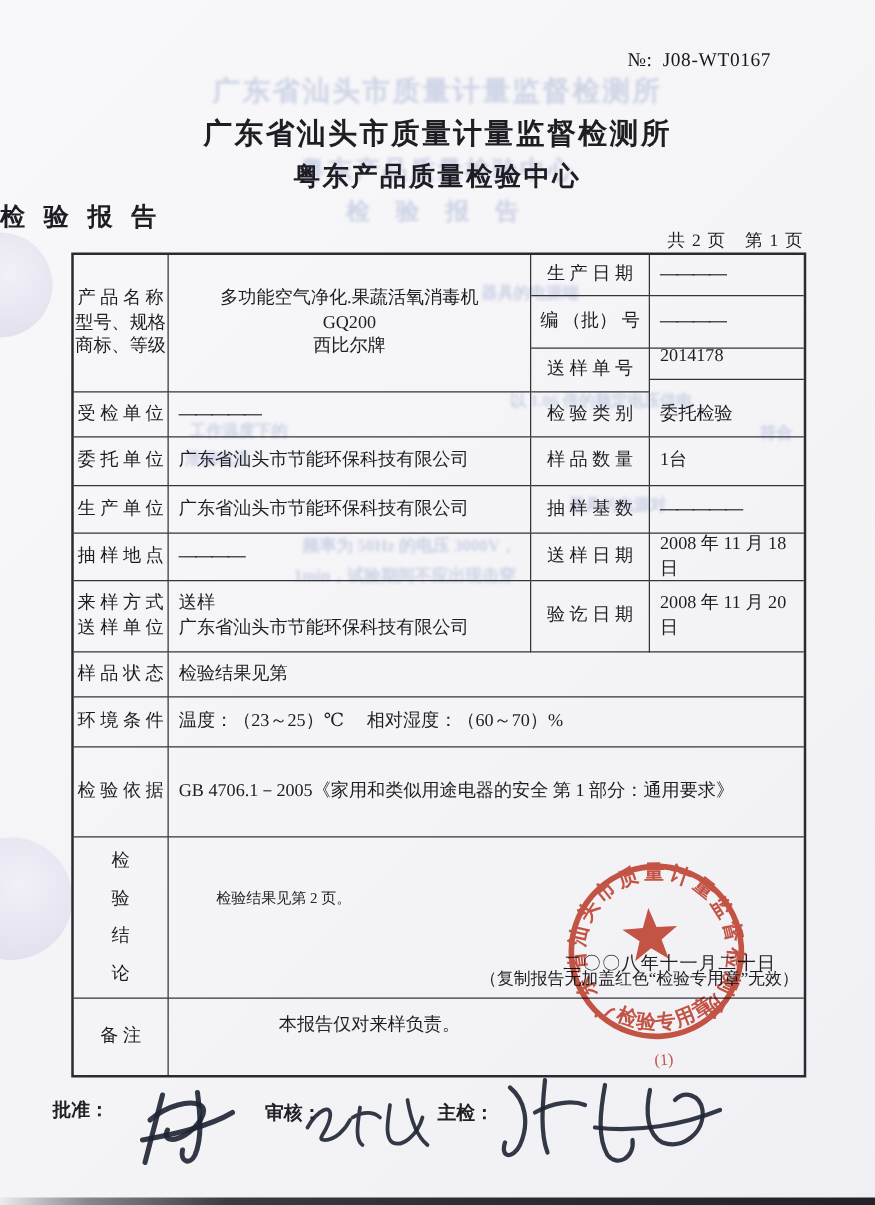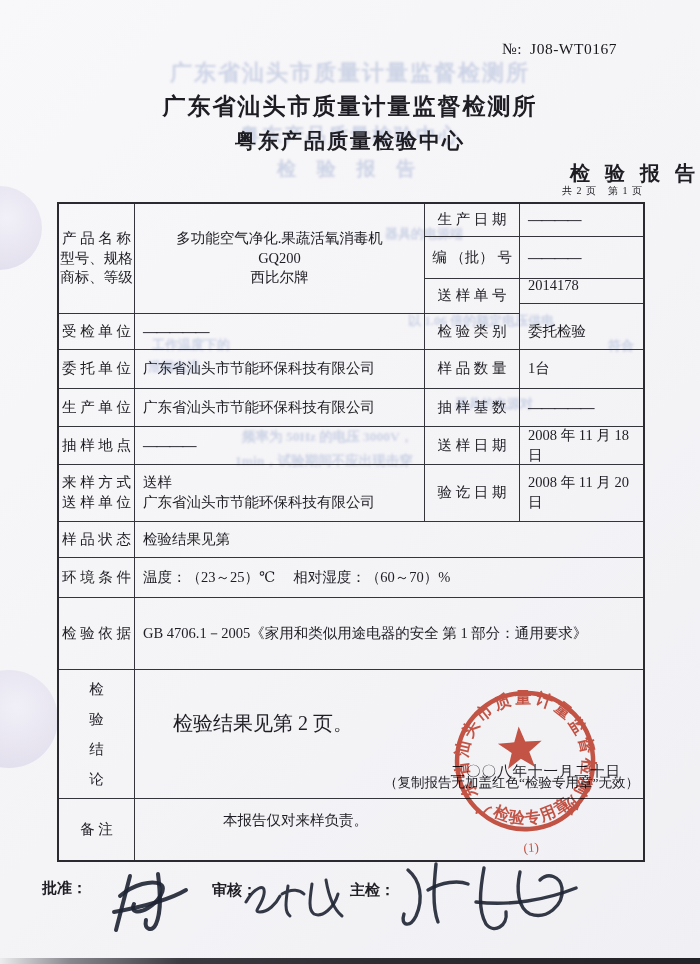--- a/index.html
+++ b/index.html
@@ -26,37 +26,37 @@
   .g6{top:428px;left:242px;font-size:13.5px;}
   .g7{top:452px;left:235px;font-size:13.5px;}
   .g8{top:225px;left:385px;font-size:13px;}
   .g9{top:337px;left:608px;font-size:13px;}
   .g10{top:395px;left:455px;font-size:13px;}
   
   .doc-no{position:absolute;top:40px;left:502px;font-size:15.5px;letter-spacing:.5px;color:#17171c;z-index:1;}
   .doc-no .val{margin-left:8px;}
   .t1{position:absolute;top:91px;left:0;width:100%;text-align:center;font-size:23px;font-weight:bold;letter-spacing:2px;z-index:1;}
   .t2{position:absolute;top:127px;left:0;width:100%;text-align:center;font-size:21px;font-weight:bold;letter-spacing:2px;z-index:1;}
-  .t3{position:absolute;top:160px;left:0;width:100%;text-align:right;font-size:20px;font-weight:bold;letter-spacing:5px;z-index:1;}
-  .pgn{position:absolute;top:184px;right:57px;font-size:10px;letter-spacing:1px;z-index:1;}
+  .t3{position:absolute;top:160px;left:0;width:100%;text-align:left;font-size:20px;font-weight:bold;letter-spacing:5px;z-index:1;}
+  .pgn{position:absolute;top:184px;right:57px;font-size:14px;letter-spacing:1px;z-index:1;}
   
   .tbl{position:absolute;left:57px;top:202px;width:588px;height:660px;border:2px solid #2a2a30;box-sizing:border-box;z-index:1;}
   .cell{position:absolute;box-sizing:border-box;border-right:1.2px solid #34343b;border-bottom:1.2px solid #34343b;
         display:flex;align-items:center;font-size:14.5px;line-height:1.35;color:#1d1d23;}
   .cell.lab{justify-content:center;text-align:center;}
   .cell.val{padding-left:8px;}
   .cell.nr{border-right:none;}
   .cell.nb{border-bottom:none;}
   .pre{white-space:pre-line;}
   .ctr{justify-content:center;text-align:center;padding-left:0;}
   .dash{letter-spacing:-1.5px;font-weight:bold;color:#33343b;}
   .vstack{width:17px;line-height:30px;text-align:center;word-break:break-all;white-space:normal;}
   
   .concl{position:relative;}
-  .concl-text{position:absolute;left:38px;top:40px;font-size:20px;}
+  .concl-text{position:absolute;left:38px;top:40px;font-size:12px;}
   .concl-date{position:absolute;right:22px;top:92px;font-size:14.5px;letter-spacing:1px;}
   .concl-note{position:absolute;right:4px;top:104px;font-size:13.5px;}
   
   .stamp{position:absolute;left:444px;top:686px;width:166px;height:176px;z-index:3;
          mix-blend-mode:multiply;opacity:.85;transform:rotate(-4deg);}
   
   .fl{position:absolute;font-size:15px;font-weight:bold;color:#202026;z-index:1;}
   .fl1{left:42px;top:879px;} .fl2{left:212px;top:881px;} .fl3{left:350px;top:881px;}
   .sig{position:absolute;z-index:2;}
   .sig path{fill:none;stroke:#1e2433;stroke-linecap:round;stroke-linejoin:round;opacity:.9;}

